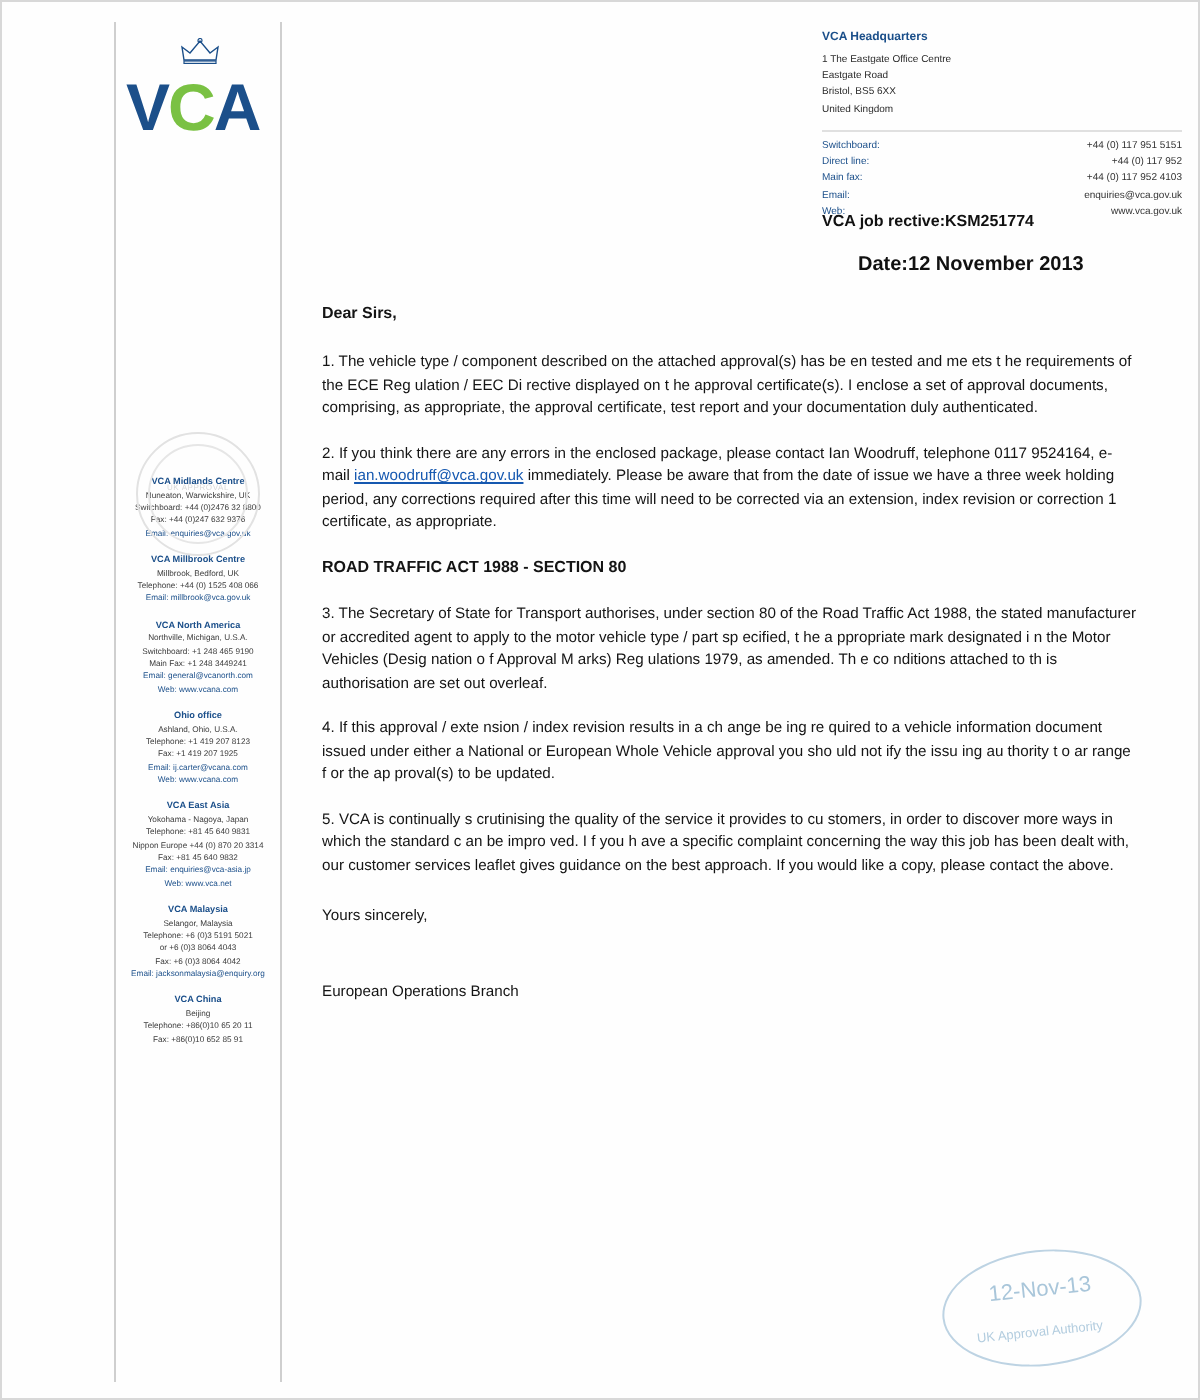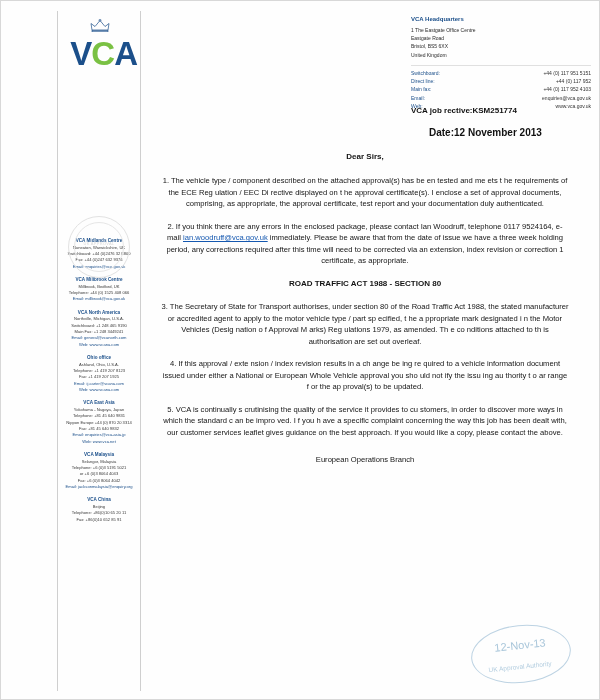--- a/index.html
+++ b/index.html
@@ -98,21 +98,21 @@
     top: 2px;
     transform: translateX(-50%);
     width: 22px;
     height: 14px;
   }
   .vca-text {
     position: absolute;
     left: 0;
     top: 18px;
     width: 74px;
-    text-align: right;
+    text-align: left;
     font-family: "Liberation Sans", sans-serif;
     font-weight: bold;
     font-size: 33px;
     letter-spacing: -1px;
     color: #1b4f8a;
   }
   .vca-text .swoosh {
     color: #7ac143;
   }
 
@@ -166,21 +166,21 @@
 
   
   .body {
     position: absolute;
     left: 160px;
     top: 150px;
     width: 408px;
     font-size: 7.6px;
     line-height: 1.52;
     color: #141414;
-    text-align: center;
+    text-align: left;
   }
   .salutation {
     font-weight: bold;
     font-size: 8px;
     margin-bottom: 12px;
   }
   .body p {
     margin: 2px 0 11px 0;
   }
   .body .act-head {
@@ -359,20 +359,21 @@
     <p>1. The vehicle type / component described on the attached approval(s) has be en tested and me ets t he requirements of the ECE Reg ulation / EEC Di rective displayed on t he approval certificate(s). I enclose a set of approval documents, comprising, as appropriate, the approval certificate, test report and your documentation duly authenticated.</p>
 
     <p><span>2. If you think there are any errors in the enclosed package, please contact Ian Woodruff, telephone 0117 9524164, e-mail </span><a href="#">ian.woodruff@vca.gov.uk</a><span> immediately. Please be aware that from the date of issue we have a three week holding period, any corrections required after this time will need to be corrected via an extension, index revision or correction 1 certificate, as appropriate.</span></p>
 
     <p class="act-head">ROAD TRAFFIC ACT 1988 - SECTION 80</p>
 
     <p>3. The Secretary of State for Transport authorises, under section 80 of the Road Traffic Act 1988, the stated manufacturer or accredited agent to apply to the motor vehicle type / part sp ecified, t he a ppropriate mark designated i n the Motor Vehicles (Desig nation o f Approval M arks) Reg ulations 1979, as amended. Th e co nditions attached to th is authorisation are set out overleaf.</p>
     <p>4. If this approval / exte nsion / index revision results in a ch ange be ing re quired to a vehicle information document issued under either a National or European Whole Vehicle approval you sho uld not ify the issu ing au thority t o ar range f or the ap proval(s) to be updated.</p>
     <p>5. VCA is continually s crutinising the quality of the service it provides to cu stomers, in order to discover more ways in which the standard c an be impro ved. I f you h ave a specific complaint concerning the way this job has been dealt with, our customer services leaflet gives guidance on the best approach. If you would like a copy, please contact the above.</p>
 
+    <div class="signoff">Yours sincerely,</div>
     <div class="branch">European Operations Branch</div>
   </div>
 
   <div class="stamp">
     <div class="s-ellipse"></div>
     <div class="s-date">12-Nov-13</div>
     <div class="s-auth">UK Approval Authority</div>
   </div>
 
 </div>

